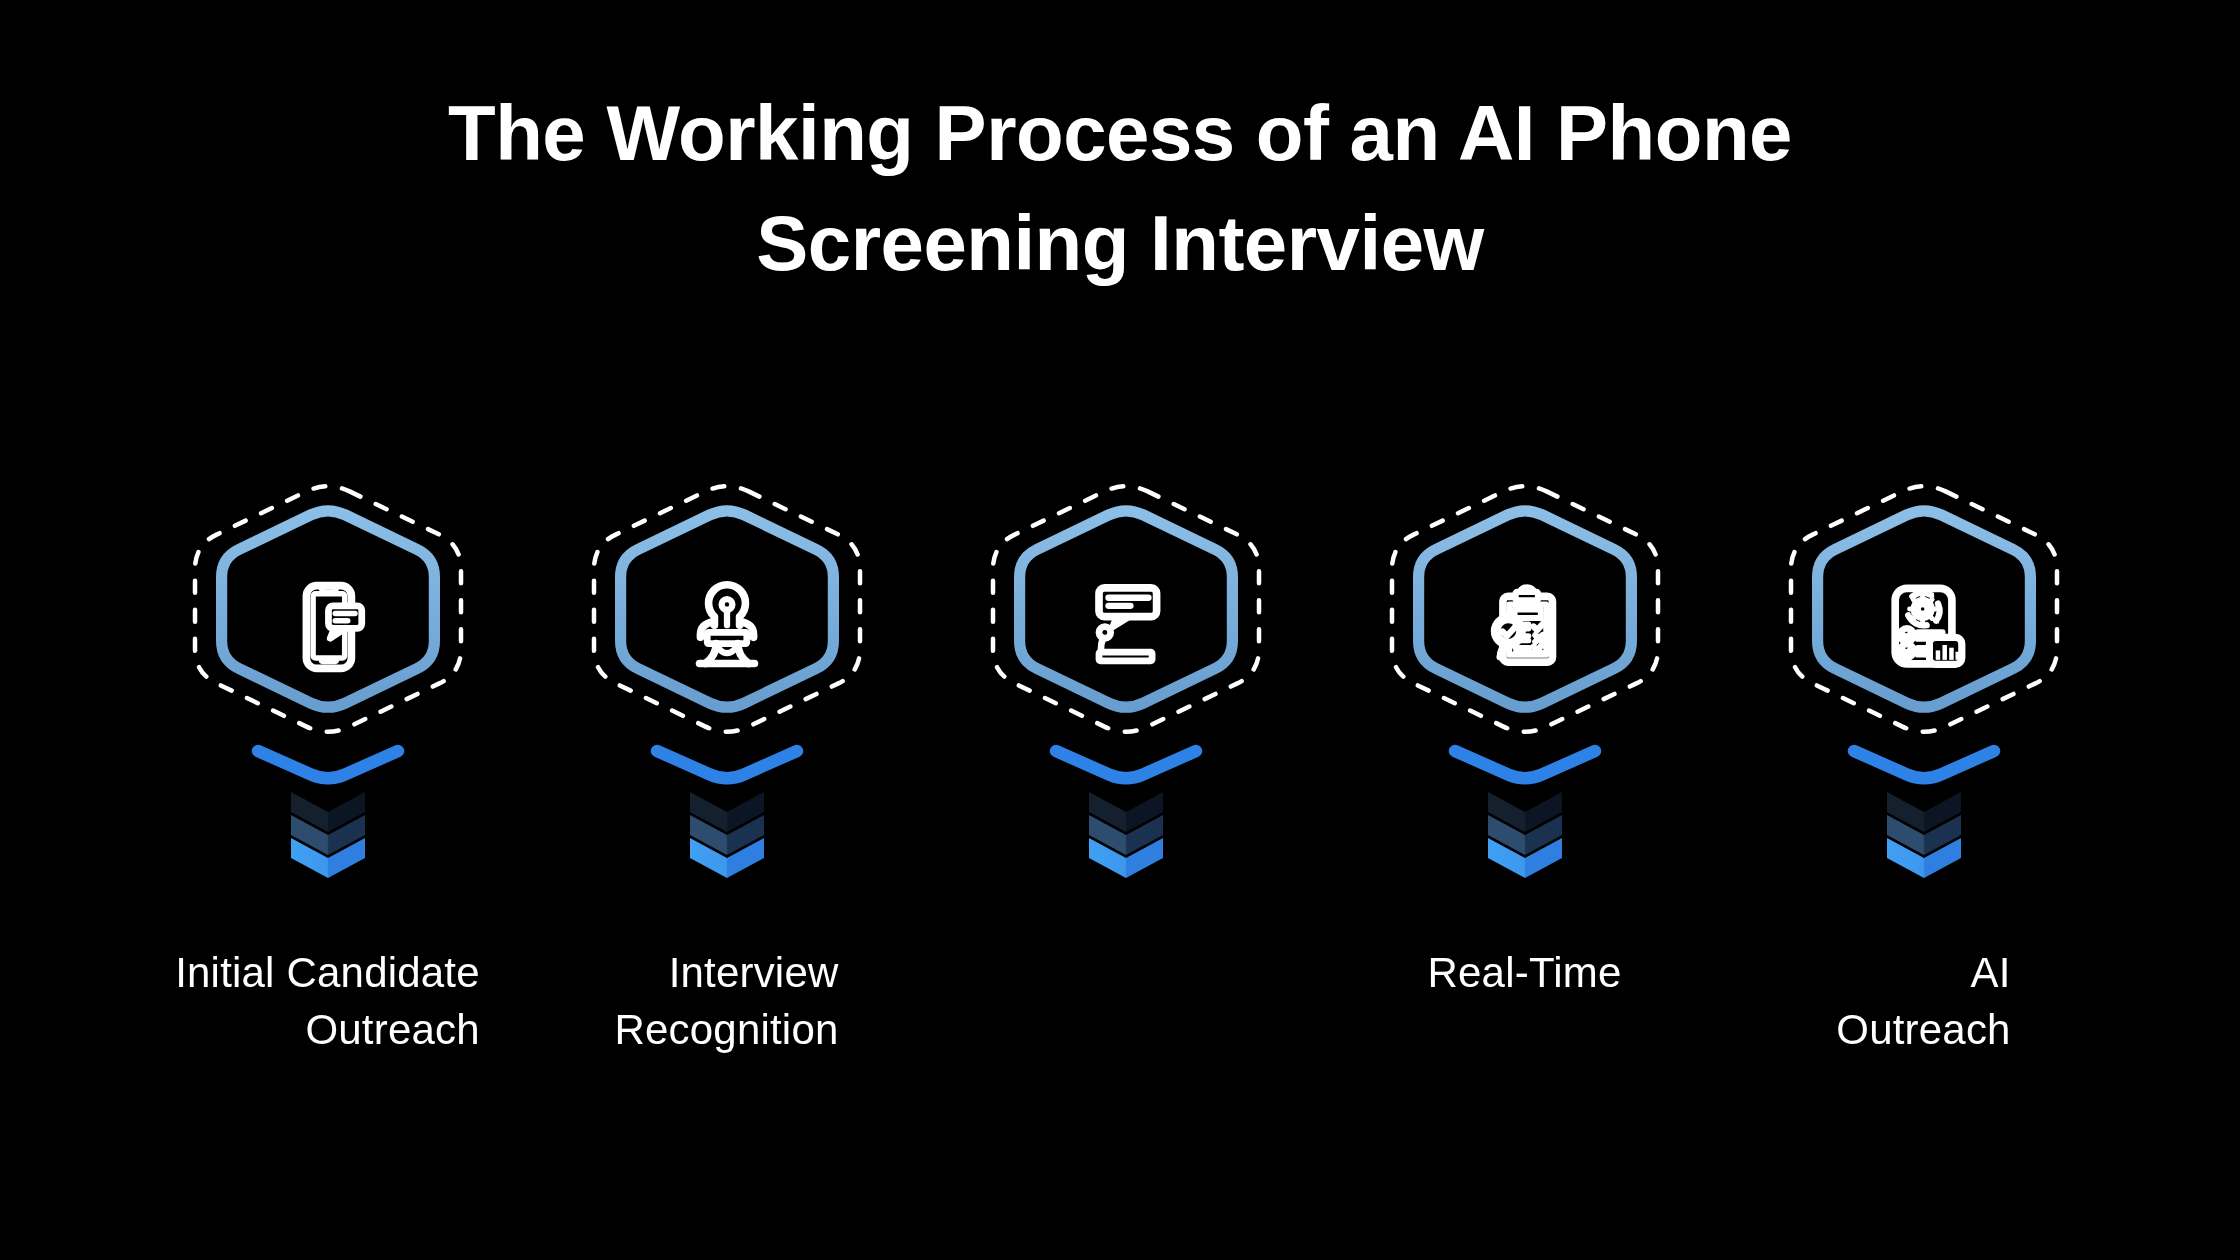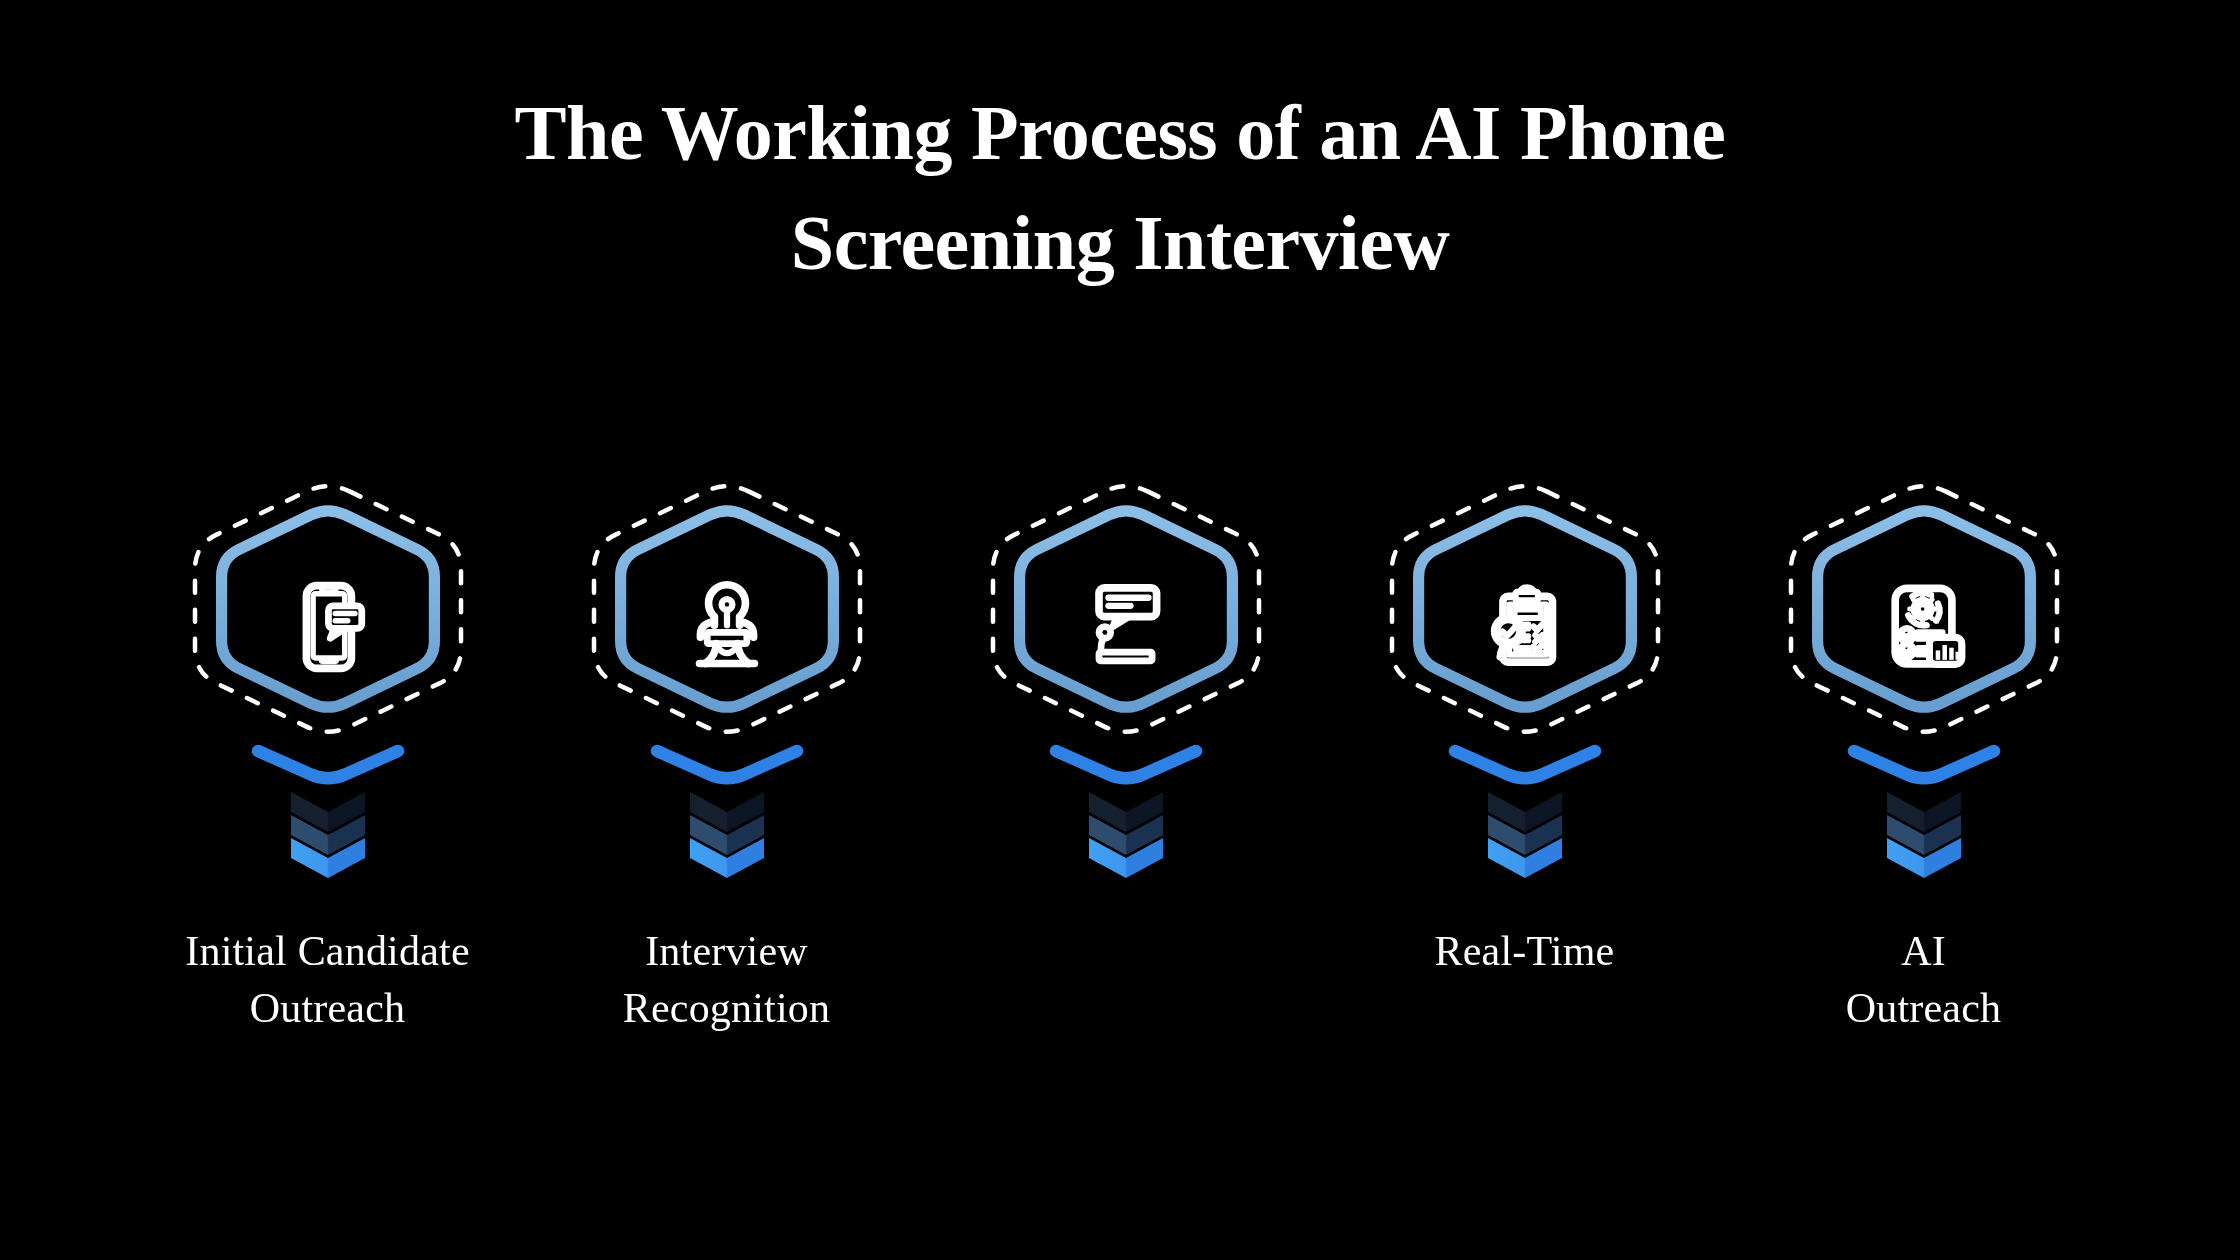--- a/index.html
+++ b/index.html
@@ -2,21 +2,21 @@
 <html><head>
 <meta charset="utf-8">
 <style>
   * { margin:0; padding:0; box-sizing:border-box; }
   html,body { background:#000; }
   .canvas {
     position:relative;
     width:2240px; height:1260px;
     background:#000000;
     overflow:hidden;
-    font-family:Liberation Serif, serif;
+    font-family:Liberation Sans, sans-serif;
   }
   .title {
     position:absolute;
     top:78px; left:0; width:100%;
     text-align:center;
     color:#ffffff;
     font-size:78px;
     font-weight:700;
     line-height:110px;
     letter-spacing:-0.5px;
@@ -31,22 +31,22 @@
     width:399px;
     display:flex;
     flex-direction:column;
     align-items:center;
   }
   .badge { position:relative; width:300px; height:360px; }
   .badge > svg.hexes { position:absolute; left:0; top:0; }
   .badge > svg.icon { position:absolute; left:96px; top:114px; }
   .chevrons { margin-top:-27px; height:88px; }
   .step-label {
-    margin-top:43px;
-    text-align:center;
+    margin-top:64px;
+    text-align:right;
     color:#ffffff;
     font-size:42px;
     font-weight:500;
     line-height:57px;
     letter-spacing:0.2px;
   }
 </style>
 </head>
 <body>
 

